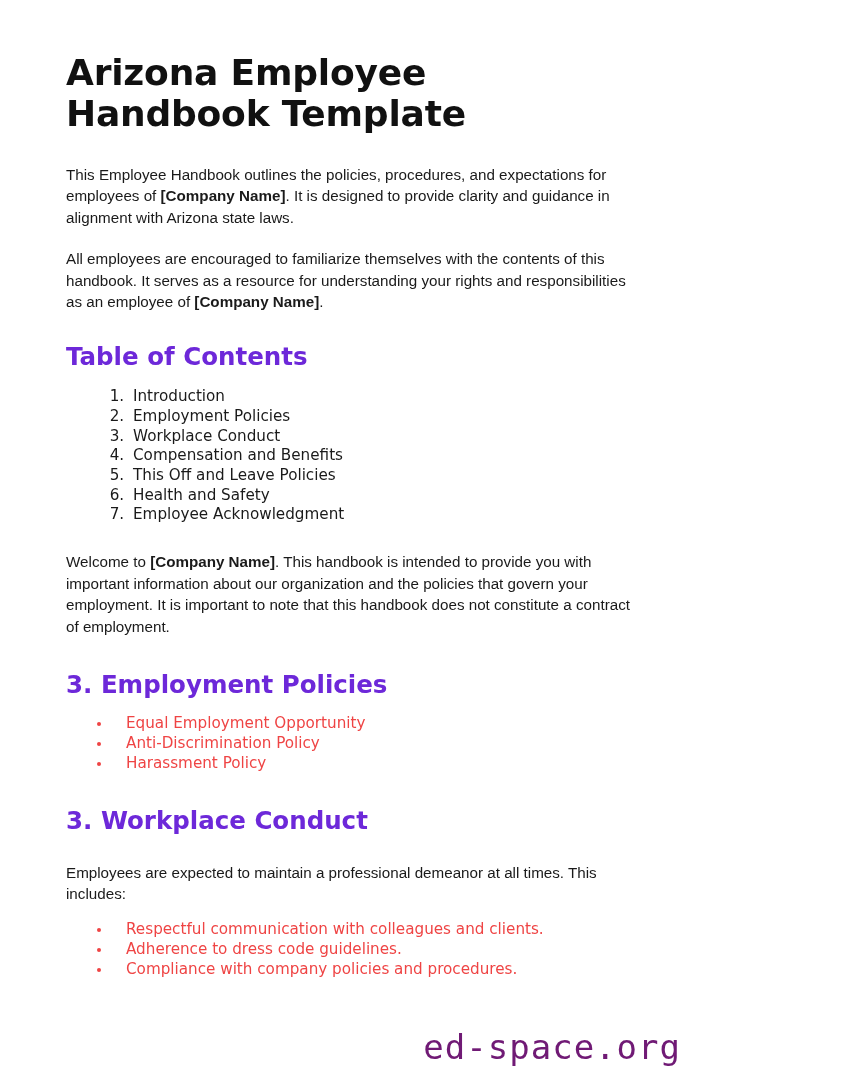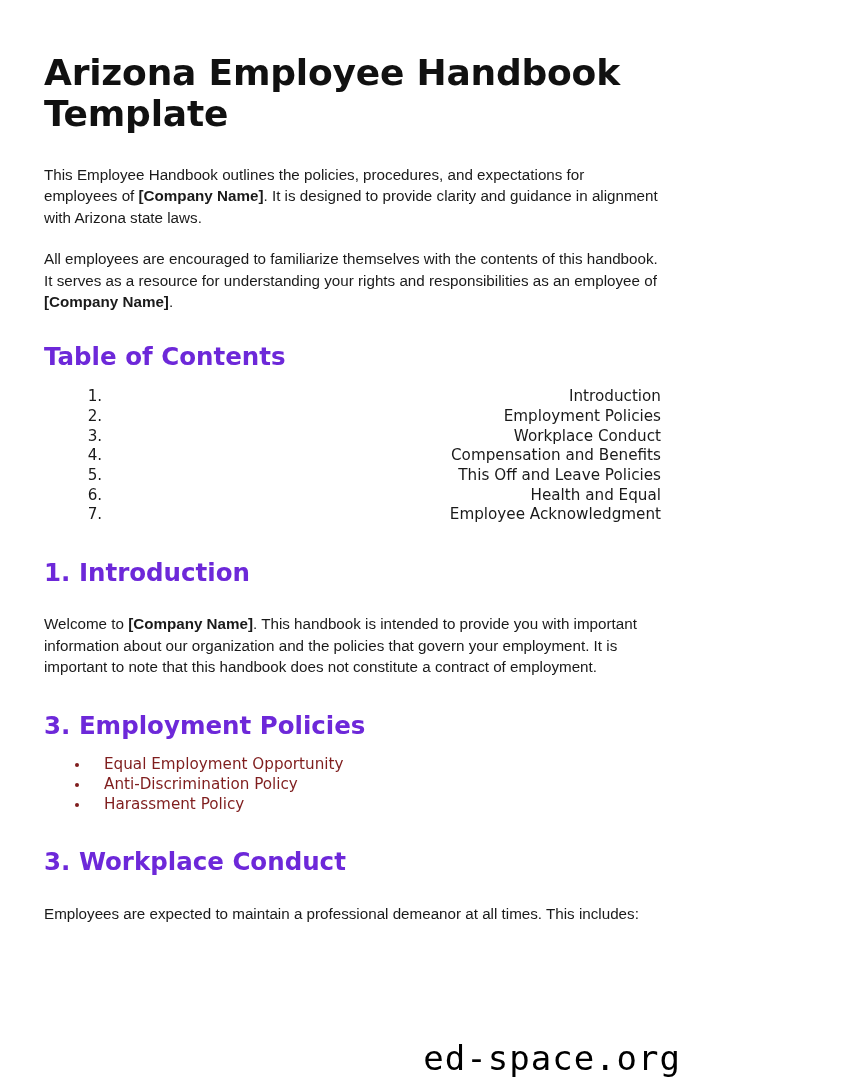--- a/index.html
+++ b/index.html
@@ -15,21 +15,21 @@
     font-family: "DejaVu Sans", sans-serif;
     color: #000000;
     position: relative;
   }
 
   .page {
     position: relative;
     width: 705px;
     height: 1092px;
     background: #ffffff;
-    padding: 0 44px;
+    padding: 0 66px;
   }
 
   .doc-title {
     font-family: "DejaVu Sans", sans-serif;
     font-weight: bold;
     font-size: 36px;
     line-height: 1.15;
     letter-spacing: -0.2px;
     margin: 0;
     padding-top: 52px;
@@ -64,55 +64,54 @@
   .h2.toc-heading { margin-top: 29px; }
   .h2.sec-heading { margin-top: 33px; }
 
   .para.sec-para { margin-top: 26px; }
 
   ol.toc-list {
     margin: 16px 0 0 0;
     padding-left: 63px;
     list-style-position: outside;
     list-style-type: decimal;
-    text-align: right;
   }
   ol.toc-list li {
     font-family: "DejaVu Sans", sans-serif;
     font-size: 15.2px;
     line-height: 19.7px;
     color: #1a1a1a;
     padding-left: 4px;
   }
 
   ul.bullets {
     margin: 14px 0 0 0;
     padding-left: 46px;
     list-style-type: disc;
     list-style-position: outside;
   }
   ul.bullets li {
     font-family: "DejaVu Sans", sans-serif;
     font-size: 15.2px;
     line-height: 20px;
-    color: #7f1d1d;
+    color: #ef4444;
     padding-left: 14px;
   }
   ul.bullets li::marker {
     font-size: 13px;
   }
 
   .watermark {
     position: absolute;
     right: 24px;
-    bottom: 14px;
+    bottom: 25px;
     font-family: "DejaVu Sans Mono", monospace;
     font-size: 34px;
     letter-spacing: 1px;
-    color: #000000;
+    color: #701a75;
     white-space: nowrap;
     user-select: none;
   }
 </style>
 </head>
 <body>
 
 <div class="page">
 
   <h1 class="doc-title">Arizona Employee Handbook Template</h1>
@@ -126,37 +125,41 @@
   </p>
 
   <h2 class="h2 toc-heading">Table of Contents</h2>
 
   <ol class="toc-list">
     <li>Introduction</li>
     <li>Employment Policies</li>
     <li>Workplace Conduct</li>
     <li>Compensation and Benefits</li>
     <li>This Off and Leave Policies</li>
-    <li>Health and Equal</li>
+    <li>Health and Safety</li>
     <li>Employee Acknowledgment</li>
   </ol>
 
-  <h2 class="h2 sec-heading">1. Introduction</h2>
   <p class="para sec-para">
     <span>Welcome to </span><b>[Company Name]</b><span>. This handbook is intended to provide you with important information about our organization and the policies that govern your employment. It is important to note that this handbook does not constitute a contract of employment.</span>
   </p>
 
   <h2 class="h2 sec-heading">3. Employment Policies</h2>
   <ul class="bullets">
     <li>Equal Employment Opportunity</li>
     <li>Anti-Discrimination Policy</li>
     <li>Harassment Policy</li>
   </ul>
 
   <h2 class="h2 sec-heading">3. Workplace Conduct</h2>
   <p class="para sec-para">
     <span>Employees are expected to maintain a professional demeanor at all times. This includes:</span>
   </p>
+  <ul class="bullets">
+    <li>Respectful communication with colleagues and clients.</li>
+    <li>Adherence to dress code guidelines.</li>
+    <li>Compliance with company policies and procedures.</li>
+  </ul>
 
 
   <div class="watermark">ed-space.org</div>
 
 </div>
 
 </body></html>

